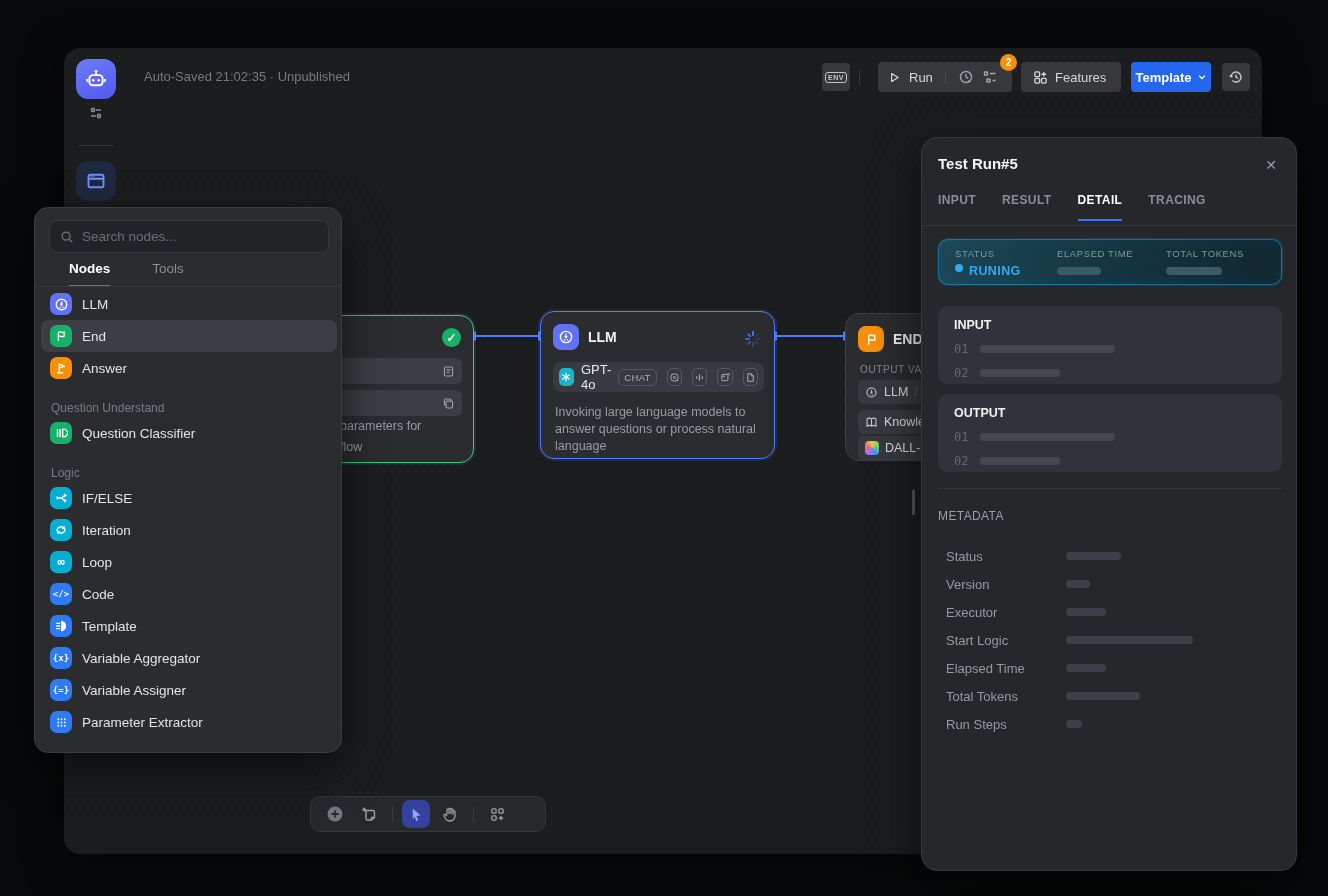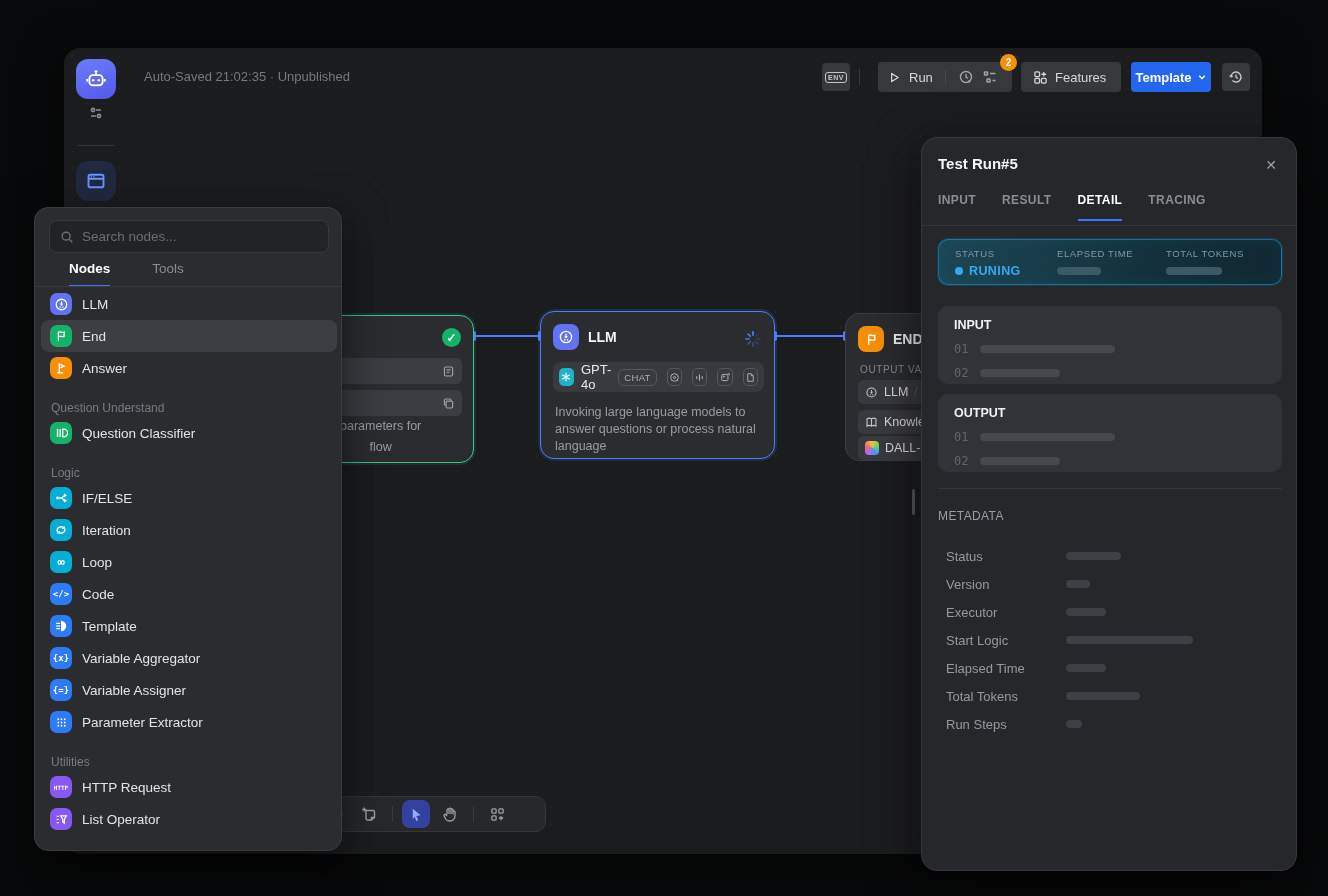--- a/index.html
+++ b/index.html
@@ -32,21 +32,21 @@
   .badge { position:absolute; left:936px; top:6px; width:17px; height:17px; border-radius:50%; background:#f79009; color:#fff; font-size:10px; font-weight:bold; display:flex; align-items:center; justify-content:center; z-index:3; }
   .features-btn { left:957px; top:14px; width:100px; padding:0 12px; gap:7px; }
   .publish-btn { left:1067px; top:14px; width:80px; background:#2467ee; justify-content:center; gap:5px; font-weight:bold; color:#fff; }
   .history-btn { left:1158px; top:15px; width:28px; height:28px; justify-content:center; }
 
   
   .node { position:absolute; background:#2b2c30; border-radius:14px; }
   .start-node { left:171px; top:267px; width:239px; height:148px; border:1.5px solid #35c98a; box-shadow:0 0 0 2px rgba(53,201,138,.12); }
   .check-badge { position:absolute; right:12px; top:12px; width:19px; height:19px; border-radius:50%; background:#17b26a; color:#fff; font-size:12px; display:flex; align-items:center; justify-content:center; font-weight:bold; }
   .field-row { position:absolute; left:12px; width:214px; height:26px; background:#3c3d42; border-radius:6px; display:flex; align-items:center; justify-content:flex-end; padding:0 7px; color:#9fa1a7; }
-  .start-desc { position:absolute; left:104px; top:100px; font-size:12.5px; color:#9a9ca2; line-height:21px;text-align:center; }
+  .start-desc { position:absolute; left:104px; top:100px; font-size:12.5px; color:#9a9ca2; line-height:21px; }
 
   .llm-node { left:476px; top:263px; width:235px; height:148px; border:1.5px solid #4c7dff; box-shadow:0 0 0 2px rgba(76,125,255,.14); }
   .node-head { position:absolute; left:12px; top:12px; display:flex; align-items:center; gap:9px; }
   .node-ico { width:26px; height:26px; border-radius:8px; display:flex; align-items:center; justify-content:center; color:#fff; }
   .node-title { font-size:14px; font-weight:bold; color:#f2f3f5; }
   .spinner { position:absolute; right:12px; top:18px; }
   .model-row { position:absolute; left:12px; top:50px; width:211px; height:30px; background:#393a3f; border-radius:8px; display:flex; align-items:center; padding:0 6px; gap:7px; }
   .gpt-ico { width:18px; height:18px; border-radius:5px; background:#1fb3c9; display:flex; align-items:center; justify-content:center; }
   .model-name { font-size:13px; color:#e7e8ea; flex:1; }
   .chat-badge { border:1px solid #56585e; border-radius:6px; font-size:9.5px; color:#aeb0b5; padding:2px 5px; letter-spacing:.3px; }
@@ -65,21 +65,21 @@
 
   
   .canvas-toolbar { position:absolute; left:246px; top:748px; width:236px; height:36px; background:#27282c; border:1px solid #35363a; border-radius:10px; display:flex; align-items:center; padding:0 10px; gap:6px; }
   .ct-btn { width:28px; height:28px; border-radius:8px; display:flex; align-items:center; justify-content:center; color:#9ea0a6; }
   .ct-btn.active { background:#33429e; color:#96a8ff; }
   .ct-div { width:1px; height:16px; background:#3a3b40; margin:0 3px; }
 
   .canvas-scroll { position:absolute; left:848px; top:441px; width:3px; height:26px; border-radius:2px; background:#55575c; }
 
   
-  .node-panel { position:absolute; left:34px; top:207px; width:308px; height:644px; background:#2b2c30;
+  .node-panel { position:absolute; left:34px; top:207px; width:308px; height:546px; background:#2b2c30;
     border:1px solid #3b3c41; border-radius:14px; box-shadow:0 14px 44px rgba(0,0,0,.6); z-index:20; overflow:hidden; }
   .search-box { position:absolute; left:14px; top:12px; width:280px; height:33px; background:#222326; border:1px solid #38393e; border-radius:8px; display:flex; align-items:center; padding:0 10px; gap:8px; }
   .search-ph { font-size:13.5px; color:#6c6e75; }
   .np-tabs { position:absolute; left:16px; top:53px; display:flex; gap:24px; font-size:13.5px; }
   .np-tab { color:#8b8d93; padding-bottom:9px;margin-left:18px; }
   .np-tab.active { color:#fff; font-weight:bold; border-bottom:2px solid #3f73ff; }
   .np-tabline { position:absolute; left:0; top:78px; width:308px; height:1px; background:#38393d; }
   .np-list { position:absolute; left:0; top:80px; width:308px; }
   .np-row { height:32px; margin:0 6px; padding:0 9px; border-radius:8px; display:flex; align-items:center; gap:10px; }
   .np-row.hover { background:#3d3e43; }
@@ -99,21 +99,21 @@
   .rp-tab { color:#8b8d93; padding-bottom:12px; }
   .rp-tab.active { color:#fff; border-bottom:2px solid #3f73ff; }
   .rp-tabline { position:absolute; left:0; top:87px; width:374px; height:1px; background:#35363a; }
 
   .status-card { position:absolute; left:16px; top:101px; width:344px; height:46px; border-radius:10px;
     background:linear-gradient(100deg,#1d4655 0%,#14333e 55%,#112731 100%);
     border:1px solid rgba(14,165,233,.55); box-shadow:0 0 0 1px rgba(14,165,233,.15), inset 0 0 18px rgba(14,165,233,.08);
     display:flex; padding:8px 16px 0; }
   .sc-col { display:flex; flex-direction:column; gap:5px; }
   .sc-label { font-size:9.5px; letter-spacing:.6px; color:#7e9aa6; }
-  .sc-run { display:flex; align-items:center; gap:6px; font-size:12.5px; font-weight:bold; color:#35a9f2; letter-spacing:.4px; }
+  .sc-run { display:flex; gap:6px; font-size:12.5px; font-weight:bold; color:#35a9f2; letter-spacing:.4px; }
   .sc-dot { width:8px; height:8px; border-radius:50%; background:#35a9f2; }
   .sc-skel { width:44px; height:8px; border-radius:4px; background:#3c5a66; margin-top:3px; }
 
   .io-card { position:absolute; left:16px; width:344px; height:78px; background:#323338; border-radius:10px; padding:12px 16px; }
   .io-title { font-size:12.5px; font-weight:bold; color:#f0f1f3; }
   .io-row { display:flex; align-items:center; gap:12px; margin-top:10px; }
   .io-num { font-size:12px; color:#64666c; font-family:"DejaVu Sans Mono",monospace; }
   .io-skel { height:8px; border-radius:4px; background:#46484d; }
 
   .rp-div { position:absolute; left:16px; top:350px; width:344px; height:1px; background:#35363a; }

